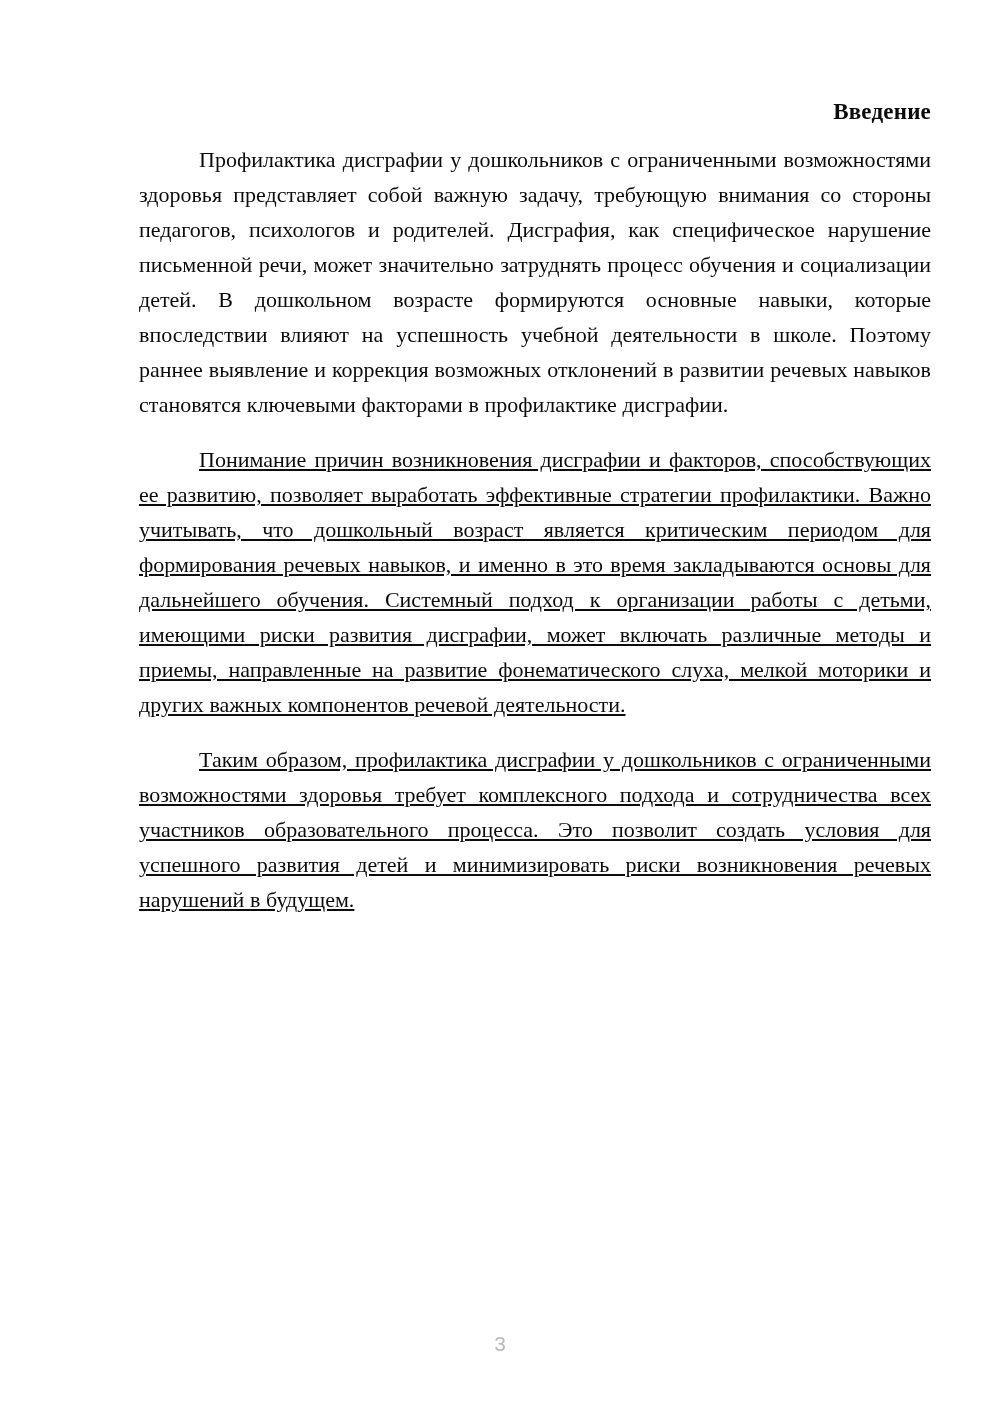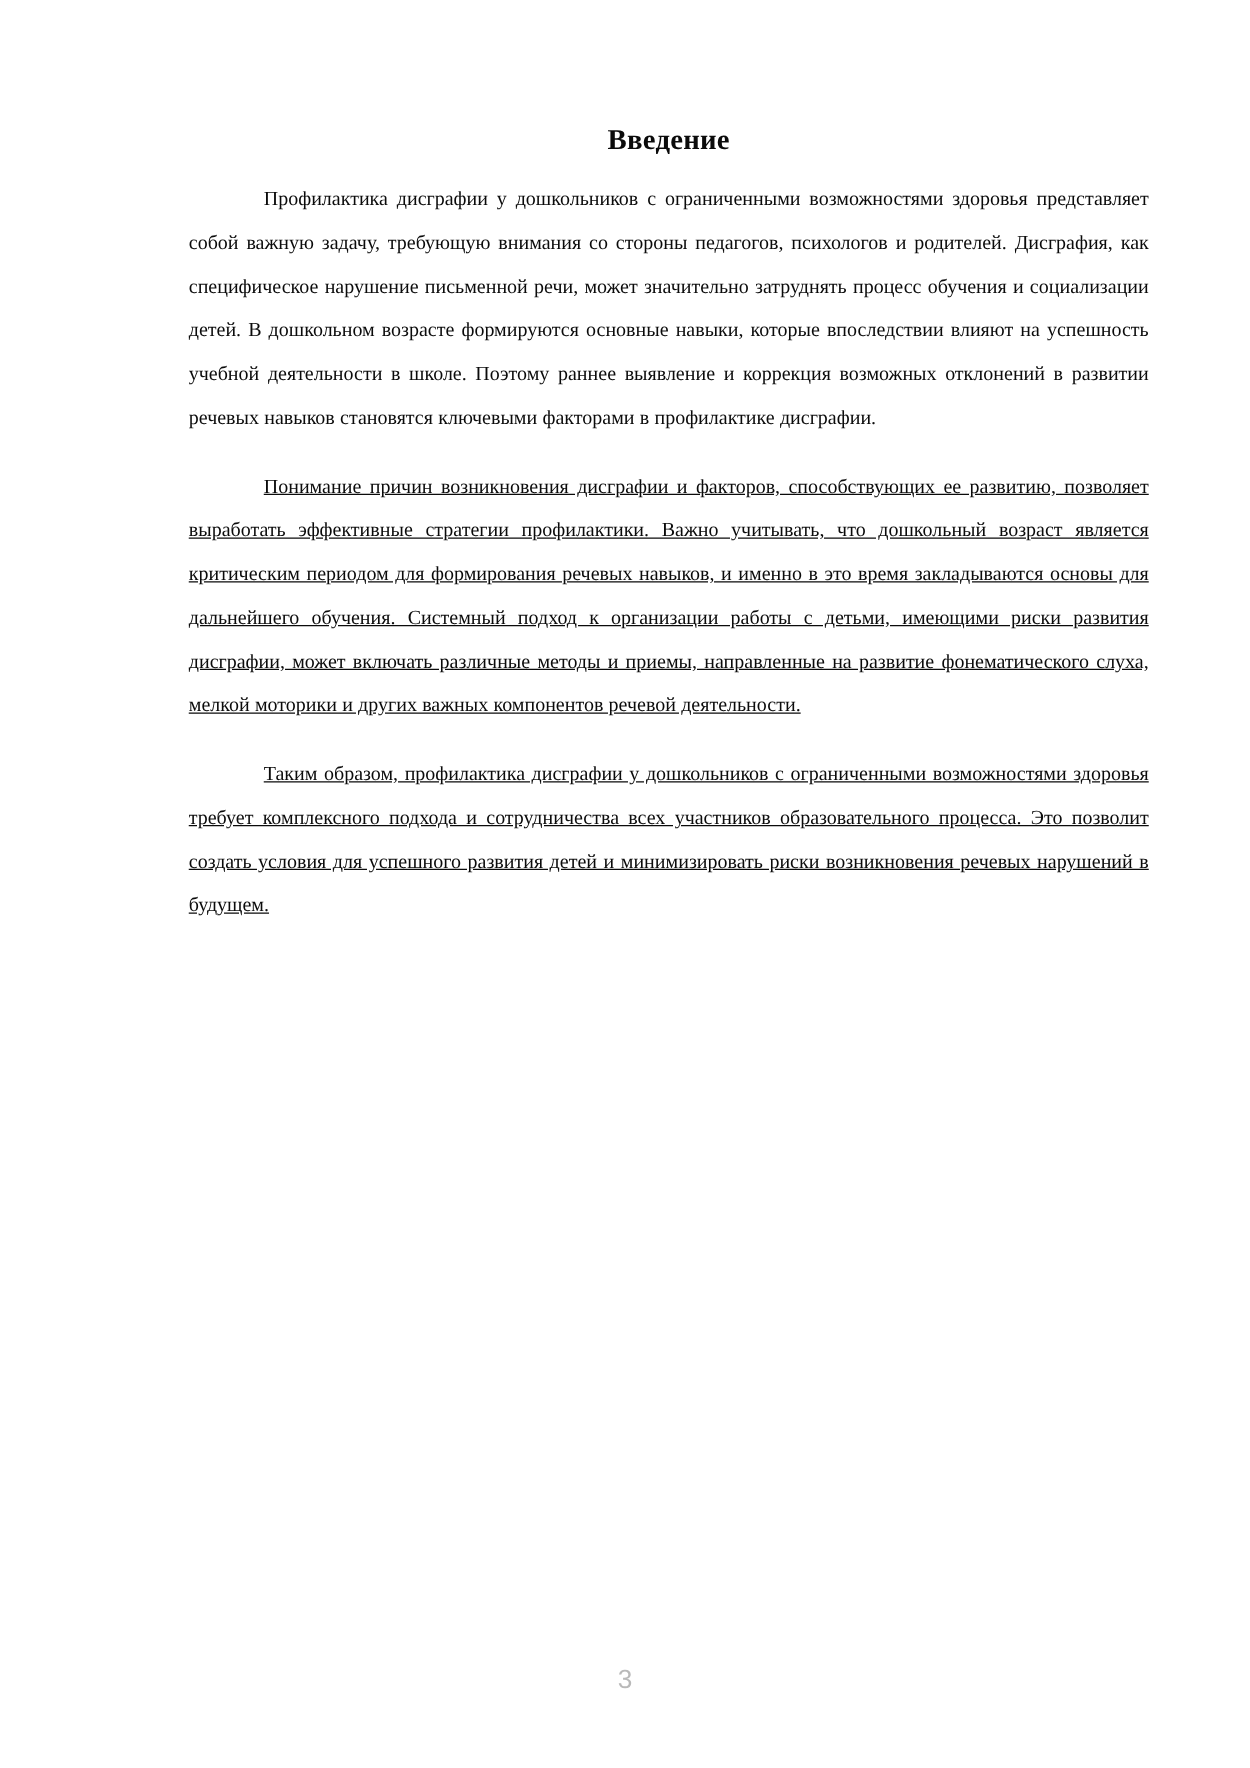--- a/index.html
+++ b/index.html
@@ -28,32 +28,32 @@
   .content {
     position: absolute;
     left: 139px;
     top: 0;
     width: 792px;
   }
 
   .doc-title {
     margin: 0;
     padding: 0;
-    text-align: center;
+    text-align: right;
     font-weight: bold;
     font-size: 23px;
     line-height: 35px;
     letter-spacing: 0.2px;
     padding-top: 94px;
   }
 
   .para {
-    margin: 12px;
+    margin: 0;
     padding: 0;
-    font-size: 16px;
+    font-size: 22px;
     line-height: 35px;
     text-align: justify;
     text-justify: inter-word;
     text-indent: 60px;
     word-spacing: 0.2px;
     hyphens: none;
   }
 
   .para + .para {
     margin-top: 20px;

